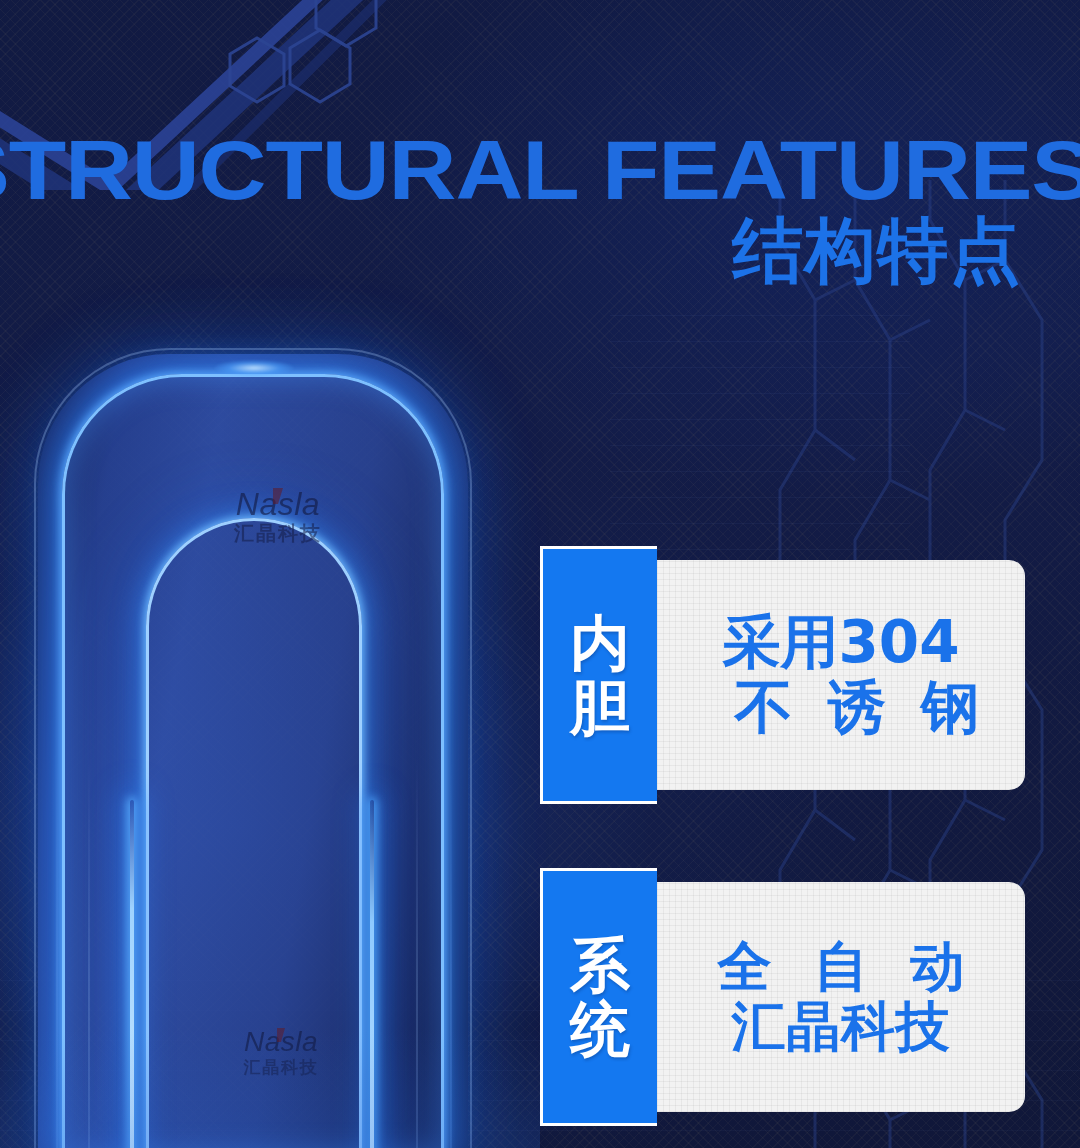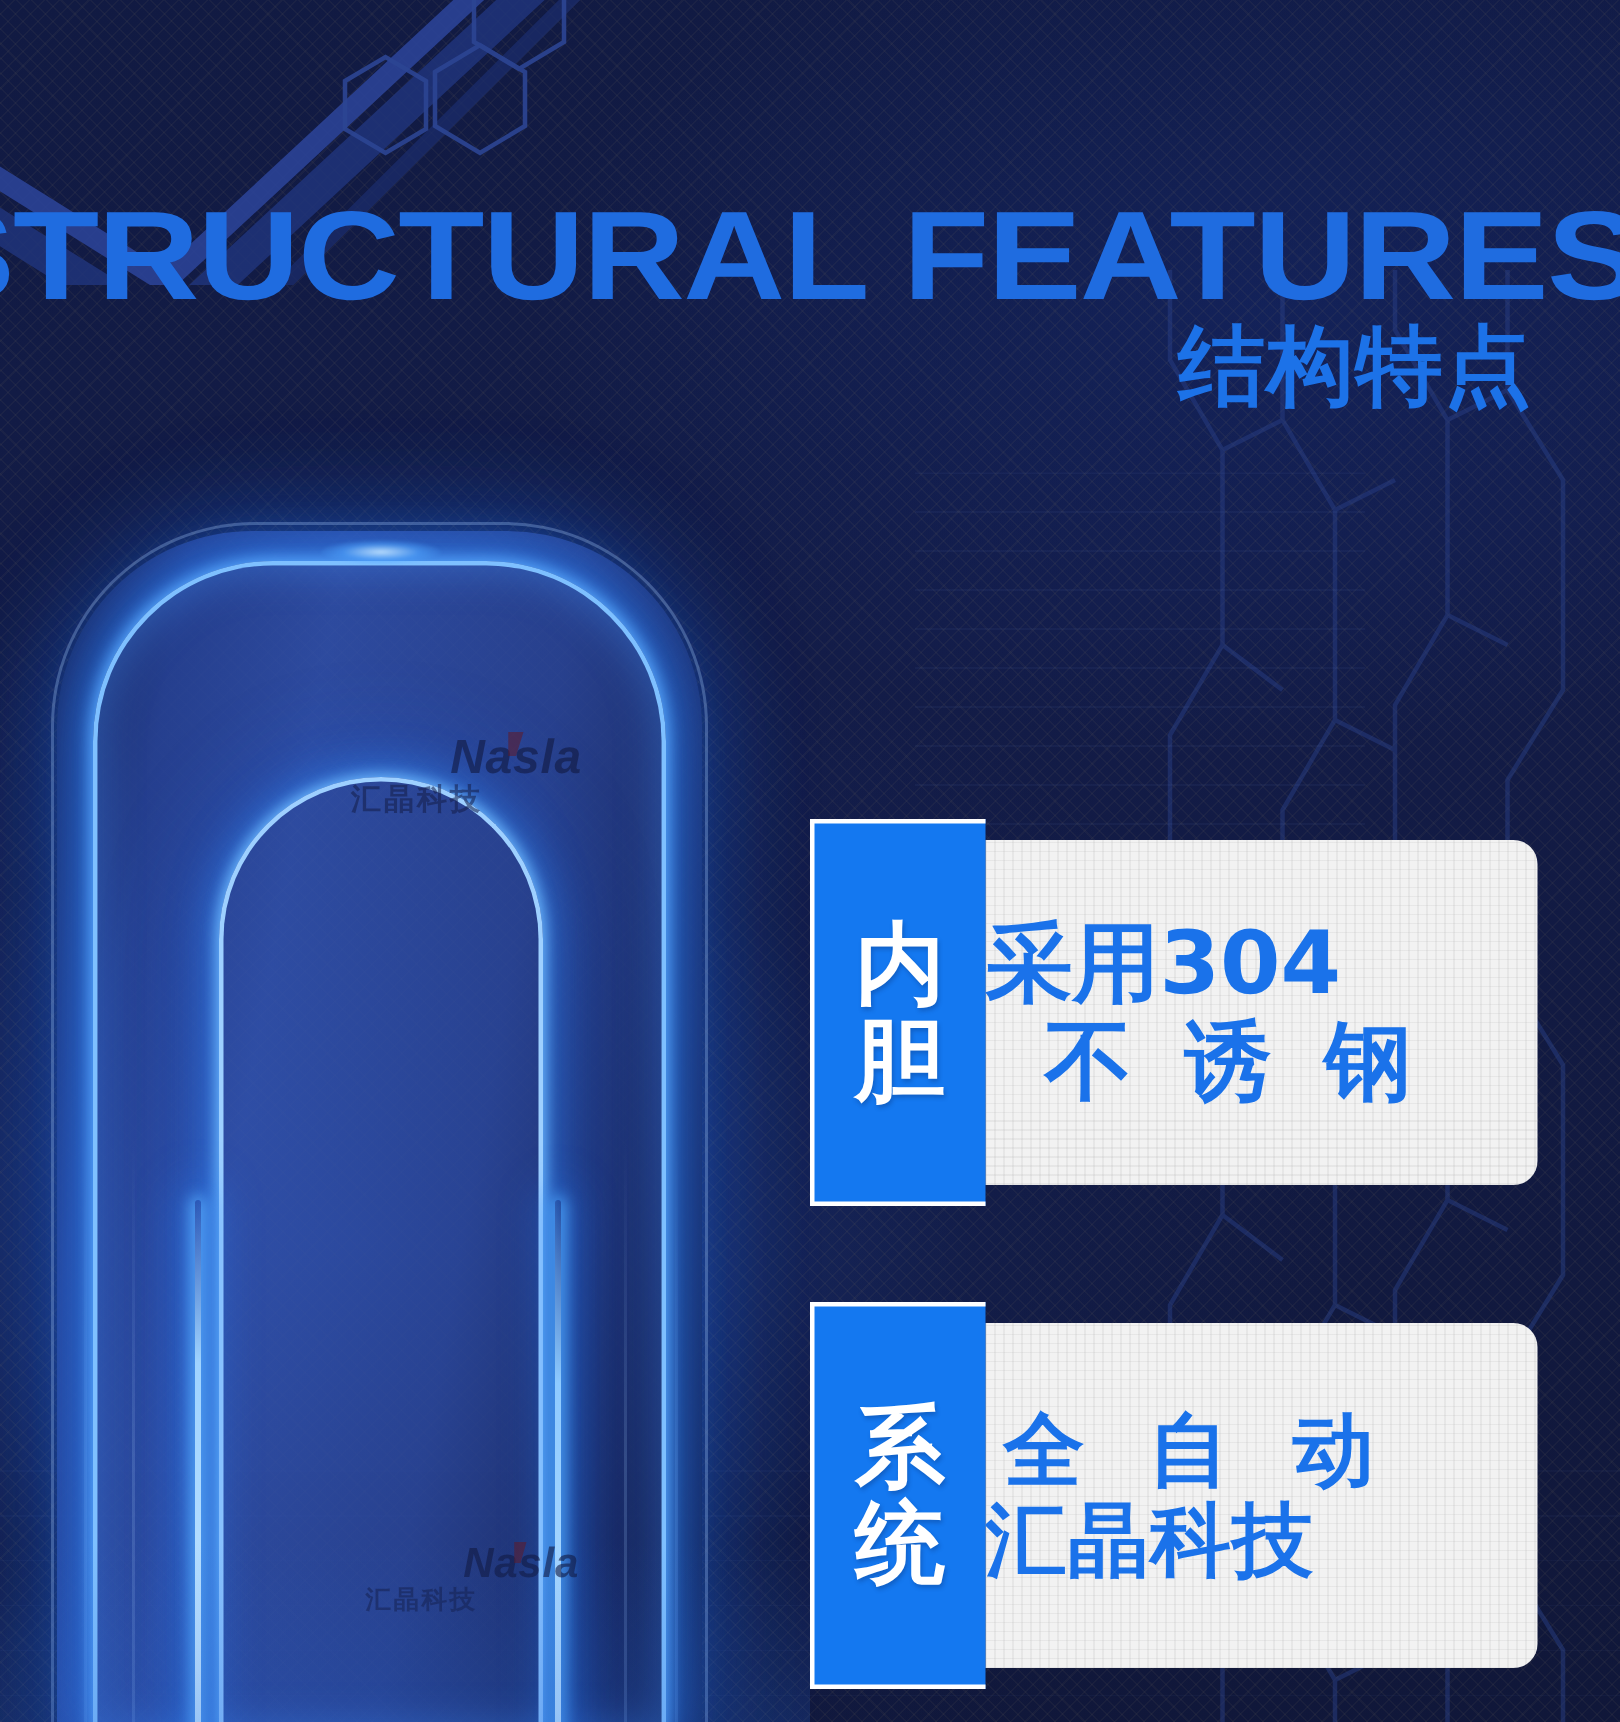--- a/index.html
+++ b/index.html
@@ -122,25 +122,24 @@
   .seam { position:absolute; width:2px; top:430px; height:718px; background:linear-gradient(to bottom, rgba(150,185,235,0) 0%, rgba(150,185,235,0.22) 30%, rgba(150,185,235,0.20) 80%, rgba(150,185,235,0.10) 100%); }
   .seam.s1 { left:38px; }
   .seam.s2 { left:70px; }
   .seam.s3 { left:398px; }
   .seam.s4 { left:432px; }
 
   
   .logo-block { position:absolute; text-align:center; user-select:none; }
   .logo-word {
     font-family:"Liberation Sans", sans-serif;
-    font-weight:700; font-style:italic;
+    font-weight:400; font-style:italic;
     letter-spacing:.5px;
     color:rgba(18,26,66,0.62);
     line-height:1;
-    text-align:right;
   }
   .logo-word .n-mark { position:relative; }
   .logo-word .n-mark::after {
     content:""; position:absolute; left:44%; top:6%;
     border-left:0.17em solid rgba(96,26,40,0.55);
     border-right:0.17em solid transparent;
     border-top:0.50em solid rgba(96,26,40,0.55);
   }
   .logo-cn {
     font-family:Liberation Mono, monospace;
@@ -168,21 +167,21 @@
     transform:scaleX(1.12);
     transform-origin:center;
     white-space:nowrap;
   }
   .title-cn {
     margin-top:6px;
     text-align:right;
     padding-right:18px;
     font-family:"DejaVu Sans", sans-serif;
     font-weight:700;
-    font-size:58px;
+    font-size:71px;
     line-height:1;
     letter-spacing:.02em;
     color:#1c72e8;
     white-space:nowrap;
   }
 
   
   .card {
     position:absolute;
     width:485px; height:258px;
@@ -214,21 +213,21 @@
     text-shadow:1px 2px 3px rgba(10,40,100,0.30);
   }
   .card-body {
     position:relative;
     flex:1 1 auto;
     margin:14px 0 14px 0;
     border-radius:0 16px 16px 0;
     background:#f2f2f2;
     overflow:hidden;
     display:flex; flex-direction:column;
-    align-items:flex-start; justify-content:center;
+    align-items:center; justify-content:center;
   }
   .card-body::before {
     content:"";
     position:absolute; inset:0;
     background-image:
       repeating-linear-gradient(0deg, rgba(170,170,170,0.16) 0 1px, transparent 1px 6px),
       repeating-linear-gradient(90deg, rgba(170,170,170,0.16) 0 1px, transparent 1px 6px);
     pointer-events:none;
   }
   .card-line {

